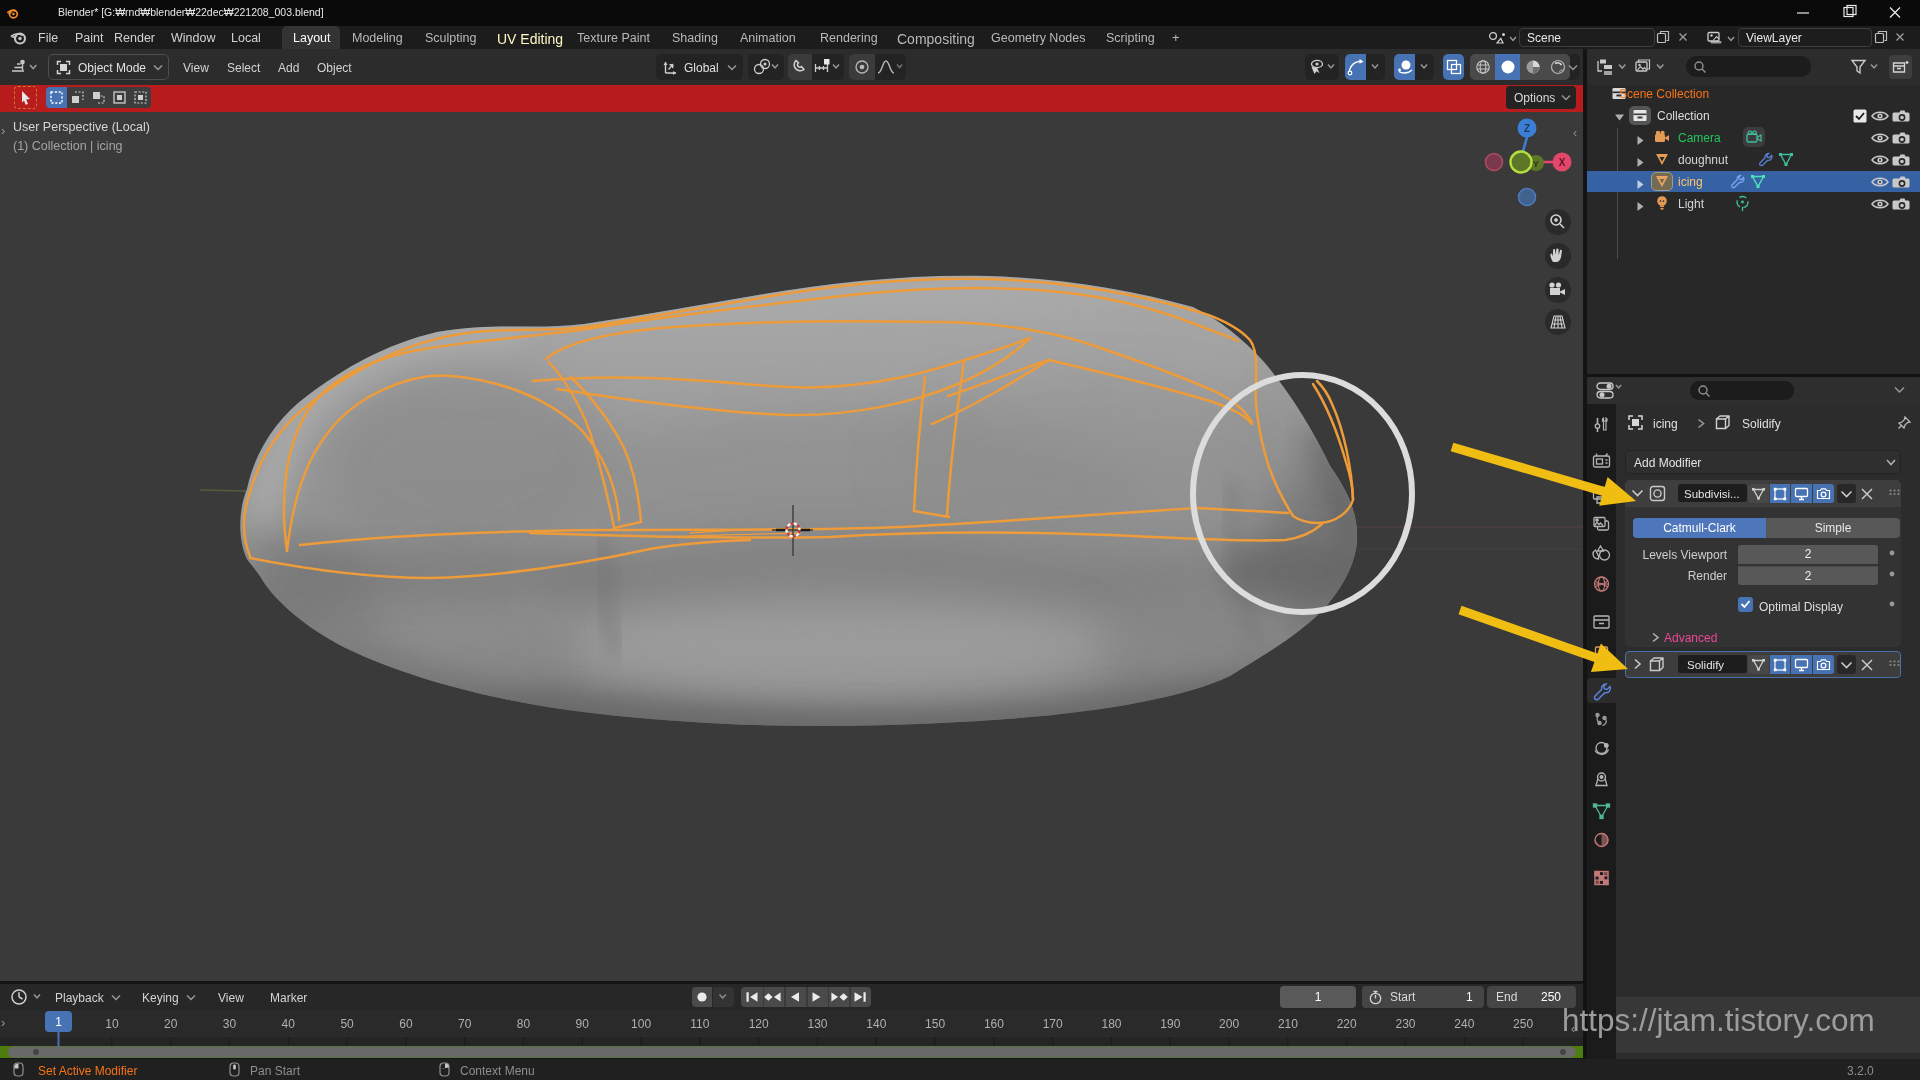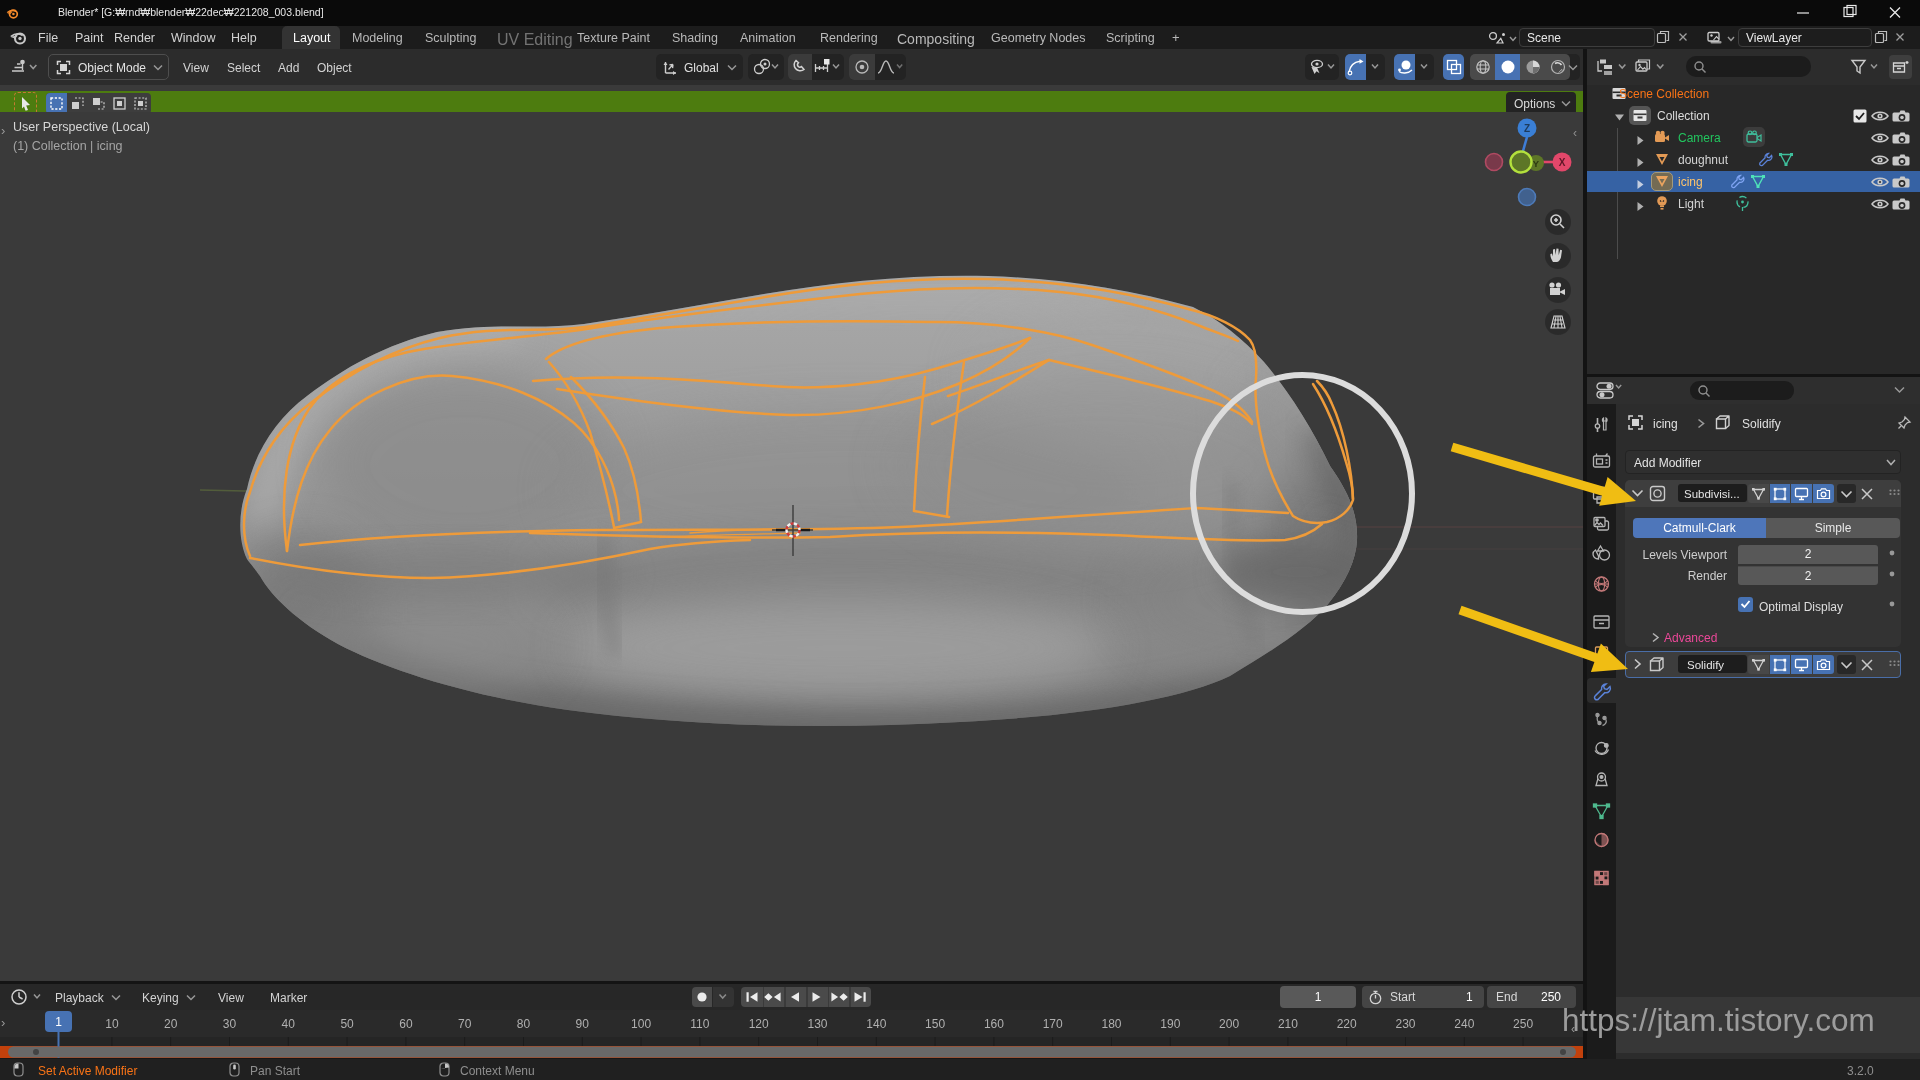--- a/index.html
+++ b/index.html
@@ -31,26 +31,26 @@
   <svg class="a" style="left:9px;top:3px" width="19" height="17" viewBox="0 0 19 17">
     <circle cx="11" cy="9.5" r="5" fill="none" stroke="#c6c6c6" stroke-width="2.1"></circle>
     <circle cx="11" cy="9.5" r="1.7" fill="#c6c6c6"></circle>
     <path d="M1 7.8 L9 6.6 L5.8 9.6 Z" fill="#c6c6c6"></path>
     <path d="M2 7.4 C5.4 4.6 10 4.2 13.8 6.4" stroke="#c6c6c6" stroke-width="1.8" fill="none"></path>
   </svg>
   <div class="a tx" style="left:38px;top:6px;font-size:12.5px">File</div>
   <div class="a tx" style="left:75px;top:6px;font-size:12.5px">Paint</div>
   <div class="a tx" style="left:114px;top:6px;font-size:12.5px">Render</div>
   <div class="a tx" style="left:171px;top:6px;font-size:12.5px">Window</div>
-  <div class="a tx" style="left:231px;top:6px;font-size:12.5px">Help</div>
+  <div class="a tx" style="left:231px;top:6px;font-size:12.5px">Local</div>
   <div class="a" style="left:282px;top:0;width:58px;height:23px;background:#333333;border-radius:5px 5px 0 0"></div>
   <div class="a tx" style="left:293px;top:6px;color:#fefefe;font-size:12.5px">Layout</div>
   <div class="a tx" style="left:352px;top:6px;color:#b9b9b9;font-size:12.5px">Modeling</div>
   <div class="a tx" style="left:425px;top:6px;color:#b9b9b9;font-size:12.5px">Sculpting</div>
-  <div class="a tx" style="left:497px;top:6px;color:#737373;font-size:16px">UV Editing</div>
+  <div class="a tx" style="left:497px;top:6px;color:#fef9c3;font-size:14px">UV Editing</div>
   <div class="a tx" style="left:577px;top:6px;color:#b9b9b9;font-size:12.5px">Texture Paint</div>
   <div class="a tx" style="left:672px;top:6px;color:#b9b9b9;font-size:12.5px">Shading</div>
   <div class="a tx" style="left:740px;top:6px;color:#b9b9b9;font-size:12.5px">Animation</div>
   <div class="a tx" style="left:820px;top:6px;color:#b9b9b9;font-size:12.5px">Rendering</div>
   <div class="a tx" style="left:897px;top:6px;color:#b9b9b9;font-size:14px">Compositing</div>
   <div class="a tx" style="left:991px;top:6px;color:#b9b9b9;font-size:12.5px">Geometry Nodes</div>
   <div class="a tx" style="left:1106px;top:6px;color:#b9b9b9;font-size:12.5px">Scripting</div>
   <div class="a tx" style="left:1172px;top:5px;color:#b9b9b9;font-size:13px">+</div>
 
   <svg class="a" style="left:1487px;top:4px" width="30" height="16" viewBox="0 0 30 16">
@@ -201,21 +201,21 @@
   <svg class="a" style="left:1550px;top:10px" width="16" height="16" viewBox="0 0 16 16">
     <circle cx="8" cy="8" r="6.5" fill="none" stroke="#b5b5b5" stroke-width="1.2"></circle>
     <path d="M5 4.5 A5 5 0 0 1 11.5 6" fill="none" stroke="#d8d8d8" stroke-width="1.6"></path>
     <path d="M11 12.5 l2-2 M8.5 13.5 l3.5-3.5" stroke="#999" stroke-width="1"></path>
   </svg>
   <svg class="a" style="left:1567px;top:15px" width="12" height="8" viewBox="0 0 12 8">
       <path d="M2 1.5 l4 4 4-4" fill="none" stroke="#989898" stroke-width="1.5"></path>
     </svg>
 </div>
 
-<div id="vpt" class="a" style="left:0;top:91px;width:1583px;height:27px;background:#4d7c0f">
+<div id="vpt" class="a" style="left:0;top:85px;width:1583px;height:27px;background:#b91c1c">
 
   <div class="a" style="left:14px;top:1px;width:23px;height:23px;border:1.4px dashed #c47a32;border-radius:4px"></div>
   <svg class="a" style="left:19px;top:5px" width="14" height="16" viewBox="0 0 14 16">
     <path d="M3 1 L11 9 L7.2 9.4 L9 14 L6.6 14.8 L5 10.4 L3 12.6 Z" fill="#e8e8e8"></path>
   </svg>
 
   <div class="a" style="left:46px;top:2px;width:105px;height:21px;background:#3d3d3d;border-radius:4px"></div>
   <div class="a" style="left:46px;top:2px;width:21px;height:21px;background:#4772b3;border-radius:4px 0 0 4px"></div>
   <svg class="a" style="left:50px;top:6px" width="13" height="13" viewBox="0 0 13 13">
     <rect x="1" y="1" width="11" height="11" fill="none" stroke="#fff" stroke-width="1.4" stroke-dasharray="2.2 1.6"></rect>
@@ -366,21 +366,21 @@
     <circle cx="1552" cy="285" r="2.6" fill="#d2d2d2"></circle>
           <circle cx="1558.5" cy="285" r="2.6" fill="#d2d2d2"></circle>
     <circle cx="1558" cy="322" r="13" fill="#282828" opacity="0.85"></circle>
     <path d="M1551 328 l3-12 h8 l3 12 Z M1554 320 h9 M1552.5 324 h10.5 M1556 316.5 l-2 11 M1560 316.5 l2 11 M1558 316 v12" stroke="#d2d2d2" stroke-width="1.1" fill="none"></path>
   </g>
   <text x="1573" y="137" font-size="12" fill="#909090" font-family="Liberation Sans">‹</text>
 </g>
 </svg>
 </div>
 
-<div id="tl" class="a" style="left:0;top:984px;width:1583px;height:75px;background:#c2410c">
+<div id="tl" class="a" style="left:0;top:984px;width:1583px;height:75px;background:#4d7c0f">
   <div class="a" style="left:0;top:0;width:1583px;height:26px;background:#272727"></div>
   <svg class="a" style="left:10px;top:4px" width="36" height="18" viewBox="0 0 36 18">
     <circle cx="9" cy="9" r="7" fill="none" stroke="#cfcfcf" stroke-width="1.5"></circle>
     <path d="M9 9 L9 4.2 M9 9 L12.6 11" stroke="#cfcfcf" stroke-width="1.5" fill="none"></path>
     <path d="M24 6.5 l3 3.4 3-3.4" fill="none" stroke="#989898" stroke-width="1.5"></path>
   </svg>
   <div class="a tx" style="left:55px;top:8px">Playback</div>
   <svg class="a" style="left:110px;top:10px" width="12" height="8" viewBox="0 0 12 8">
       <path d="M2 1.5 l4 4 4-4" fill="none" stroke="#989898" stroke-width="1.5"></path>
     </svg>

